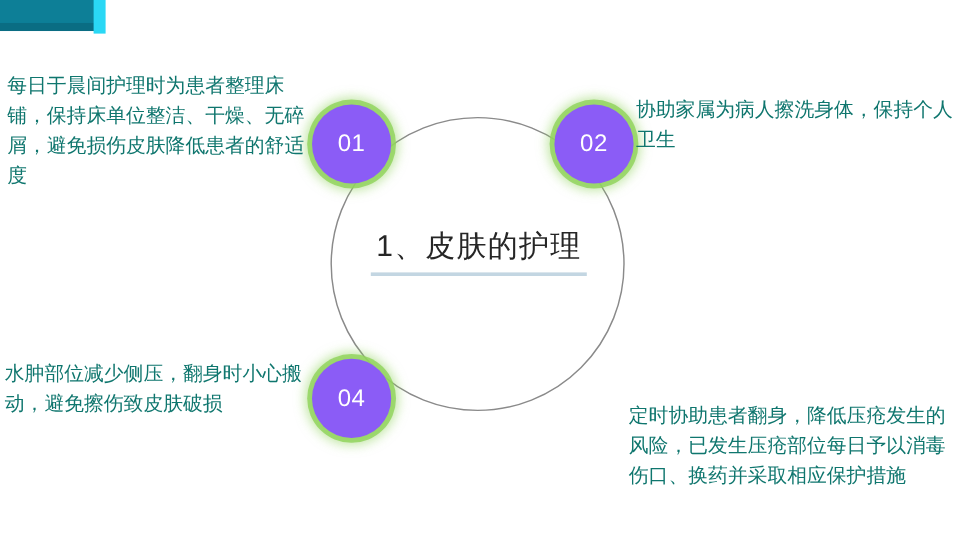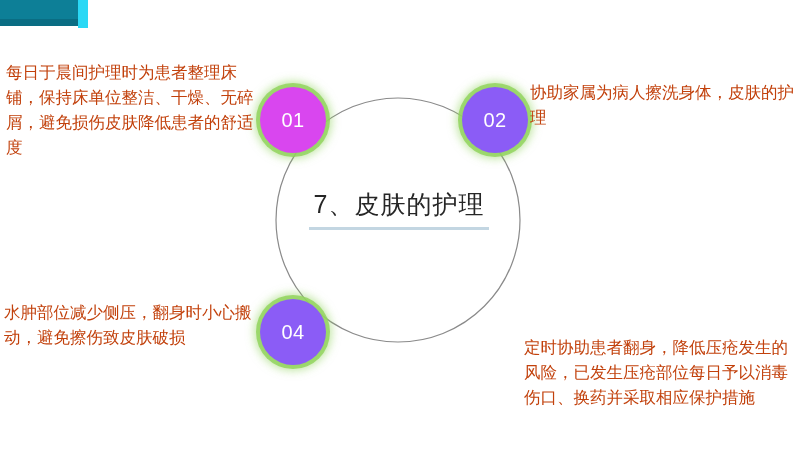--- a/index.html
+++ b/index.html
@@ -84,21 +84,21 @@
     border-radius: 50%;
     display: flex;
     align-items: center;
     justify-content: center;
     color: #ffffff;
     font-size: 20px;
     letter-spacing: 0.5px;
     font-family: "Liberation Sans", "DejaVu Sans", sans-serif;
   }
   .node.green {
-    background: #d946ef;
+    background: #8b5cf6;
     box-shadow: 0 0 0 4px rgba(146, 212, 94, 0.85),
                 0 0 9px 6px rgba(146, 212, 94, 0.55);
   }
   .node.blue {
     background: #8b5cf6;
     box-shadow: 0 0 0 4px rgba(146, 212, 94, 0.85),
                 0 0 9px 6px rgba(146, 212, 94, 0.55);
   }
   .node-01 { left: 260px; top: 87px; }
   .node-02 { left: 462px; top: 87px; }
@@ -126,21 +126,21 @@
     width: 180px;
     height: 3px;
     background: #c3d6e2;
   }
 
   
   .txt {
     position: absolute;
     font-size: 16.5px;
     line-height: 25px;
-    color: #c2410c;
+    color: #0f766e;
     font-family: Liberation Sans, sans-serif;
   }
   .txt-01 { left: 6px;   top: 60px;  width: 252px; }
   .txt-02 { left: 530px; top: 80px;  width: 265px; }
   .txt-03 { left: 524px; top: 335px; width: 272px; }
   .txt-04 { left: 4px;   top: 300px; width: 276px; }
 </style>
 </head>
 <body>
 
@@ -165,24 +165,24 @@
     <div class="node blue node-02">
       <span class="node-label">02</span>
     </div>
 
 
     <div class="node blue node-04">
       <span class="node-label">04</span>
     </div>
 
     <div class="center-title">
-      <div class="center-title-text">7、皮肤的护理</div>
+      <div class="center-title-text">1、皮肤的护理</div>
       <div class="center-title-rule"></div>
     </div>
 
   </div>
 
   <div class="txt txt-01">每日于晨间护理时为患者整理床铺，保持床单位整洁、干燥、无碎屑，避免损伤皮肤降低患者的舒适度</div>
-  <div class="txt txt-02">协助家属为病人擦洗身体，皮肤的护理</div>
+  <div class="txt txt-02">协助家属为病人擦洗身体，保持个人卫生</div>
   <div class="txt txt-03">定时协助患者翻身，降低压疮发生的风险，已发生压疮部位每日予以消毒伤口、换药并采取相应保护措施</div>
   <div class="txt txt-04">水肿部位减少侧压，翻身时小心搬动，避免擦伤致皮肤破损</div>
 
 </div>
 
 </body></html>

